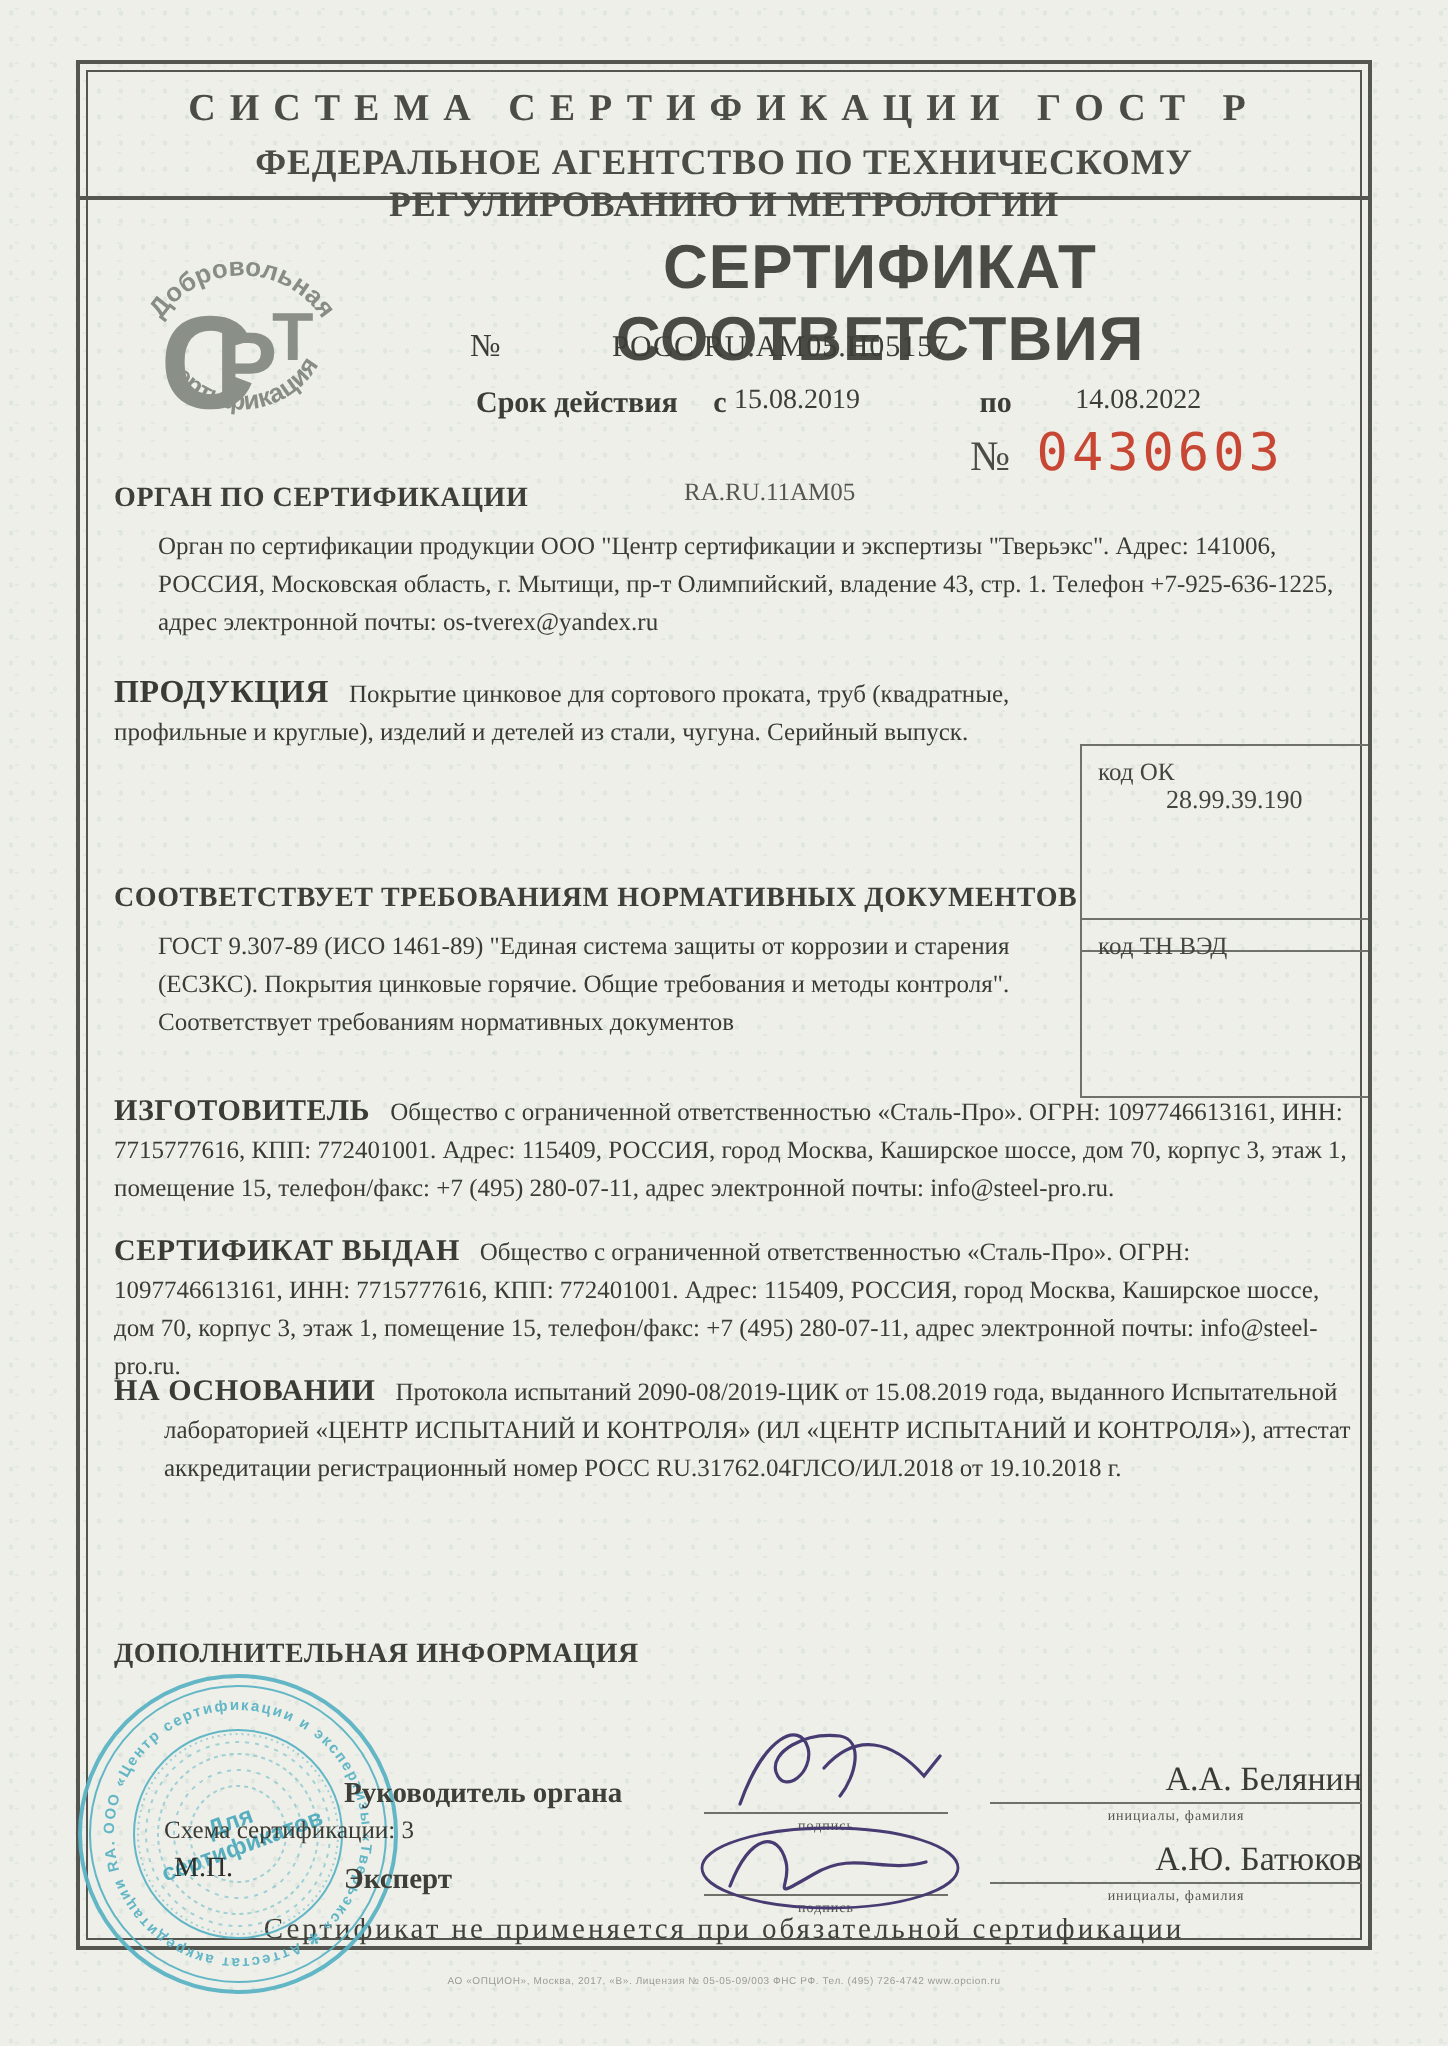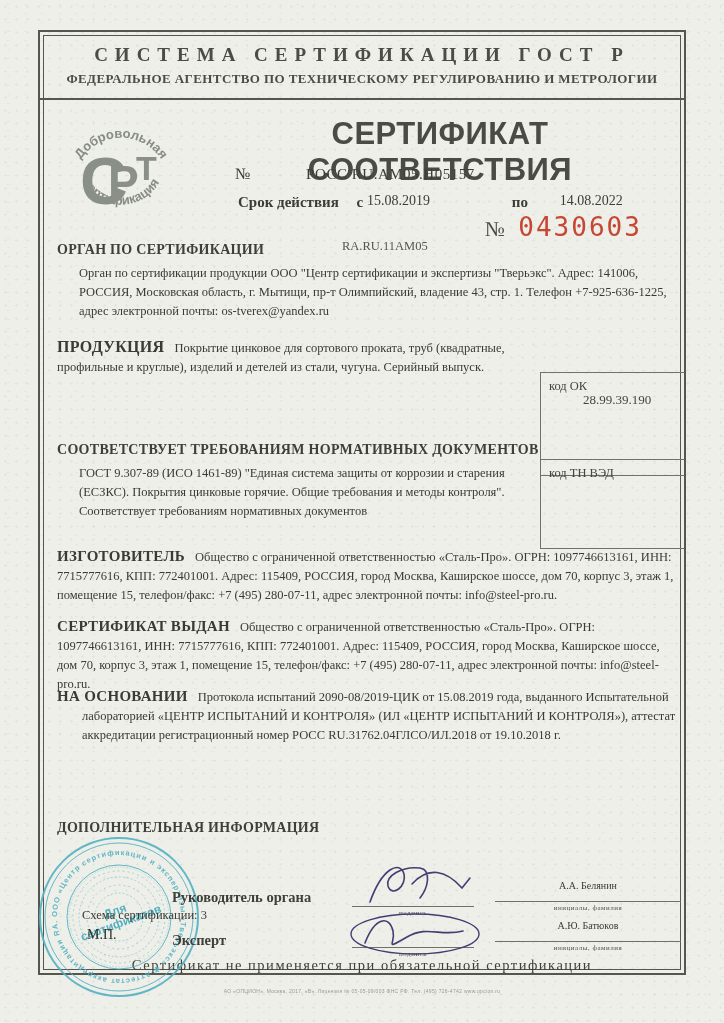--- a/index.html
+++ b/index.html
@@ -16,47 +16,47 @@
   #frame {
     position:absolute; left:38px; top:30px; width:648px; height:945px;
     border:2px solid #55564f;
   }
   #frame .inner-rule {
     position:absolute; inset:3px; border:1px solid #55564f; pointer-events:none;
   }
   .hdr { position:absolute; left:0; top:0; width:100%; height:68px;
          border-bottom:2px solid #55564f; text-align:center; color:#4b4c45; }
   .hdr-line1 { margin-top:12px; font-size:19px; font-weight:bold; letter-spacing:7px; }
-  .hdr-line2 { margin-top:5px; font-size:13px; font-weight:bold; letter-spacing:.4px; }
+  .hdr-line2 { margin-top:5px; font-size:18px; font-weight:bold; letter-spacing:.4px; }
   .big-title { position:absolute; left:160px; top:84px; width:480px; text-align:center;
                font-family:"Liberation Sans","DejaVu Sans",sans-serif;
                font-size:31px; font-weight:bold; color:#4a4b44; letter-spacing:.5px; }
   .num-row { position:absolute; left:195px; top:133px; font-size:15px; }
   .num-row .no { font-size:16px; }
   .num-row .val { margin-left:52px; letter-spacing:.5px; }
   .validity { position:absolute; left:198px; top:162px; font-size:15px; font-weight:bold; }
   .validity .date { font-weight:normal; font-size:14px; position:relative; top:-2px; }
   .validity .from { margin-left:14px; } .validity .d1 { margin-left:0; }
-  .validity .to { margin-left:78px; } .validity .d2 { margin-left:28px; }
+  .validity .to { margin-left:56px; } .validity .d2 { margin-left:28px; }
   .blank-no { position:absolute; left:445px; top:180px; font-size:21px; color:#4b4c45; }
   .blank-no .digits { font-family:"DejaVu Sans Mono",monospace; color:#c74634;
                       letter-spacing:2px; margin-left:8px; font-size:26px; }
   .sec-label { font-weight:bold; font-size:14px; color:#3e3f38; letter-spacing:.3px; }
   .body-txt { font-size:12.5px; line-height:19px; color:#3a3b35; }
   .abs { position:absolute; }
   .code-box { position:absolute; left:500px; width:144px;
               border:1px solid #70716b; border-right:none; padding:6px 4px 4px 8px;
               font-size:12.5px; color:#44453e; }
   .code-box .cb-val { display:block; padding-left:34px; font-size:13px; margin-top:-2px; }
   .inline-label { font-weight:bold; font-size:15px; letter-spacing:.3px; margin-right:10px; }
   .hang { padding-left:25px; text-indent:-25px; }
   .sig-role { font-weight:bold; font-size:14.5px; color:#3e3f38; }
   .sig-line { position:absolute; border-bottom:1px solid #6f706a; height:0; }
   .sig-cap { position:absolute; font-size:7px; color:#55564f; letter-spacing:.5px; text-align:center; }
-  .sig-name { position:absolute; width:186px; text-align:center; font-size:10px; color:#3a3b35; }
+  .sig-name { position:absolute; width:186px; text-align:right; font-size:17px; color:#3a3b35; }
   .footer-note { position:absolute; left:0; top:925px; width:100%; text-align:center;
                  font-size:14.5px; letter-spacing:1.5px; color:#3f403a; }
   .print-info { position:absolute; left:0; top:988px; width:100%; text-align:center;
                 font-size:5px; color:#9a9b94; letter-spacing:.3px;
                 font-family:"Liberation Sans",sans-serif; }
   .mp { position:absolute; left:47px; top:895px; font-size:14px; color:#2e2f2a; z-index:3; }
   #stamp { position:absolute; left:-6px; top:800px; z-index:1; opacity:.92; }
   #rst-logo { position:absolute; left:20px; top:80px; }
   .sig-svg { position:absolute; z-index:2; }
 </style>

